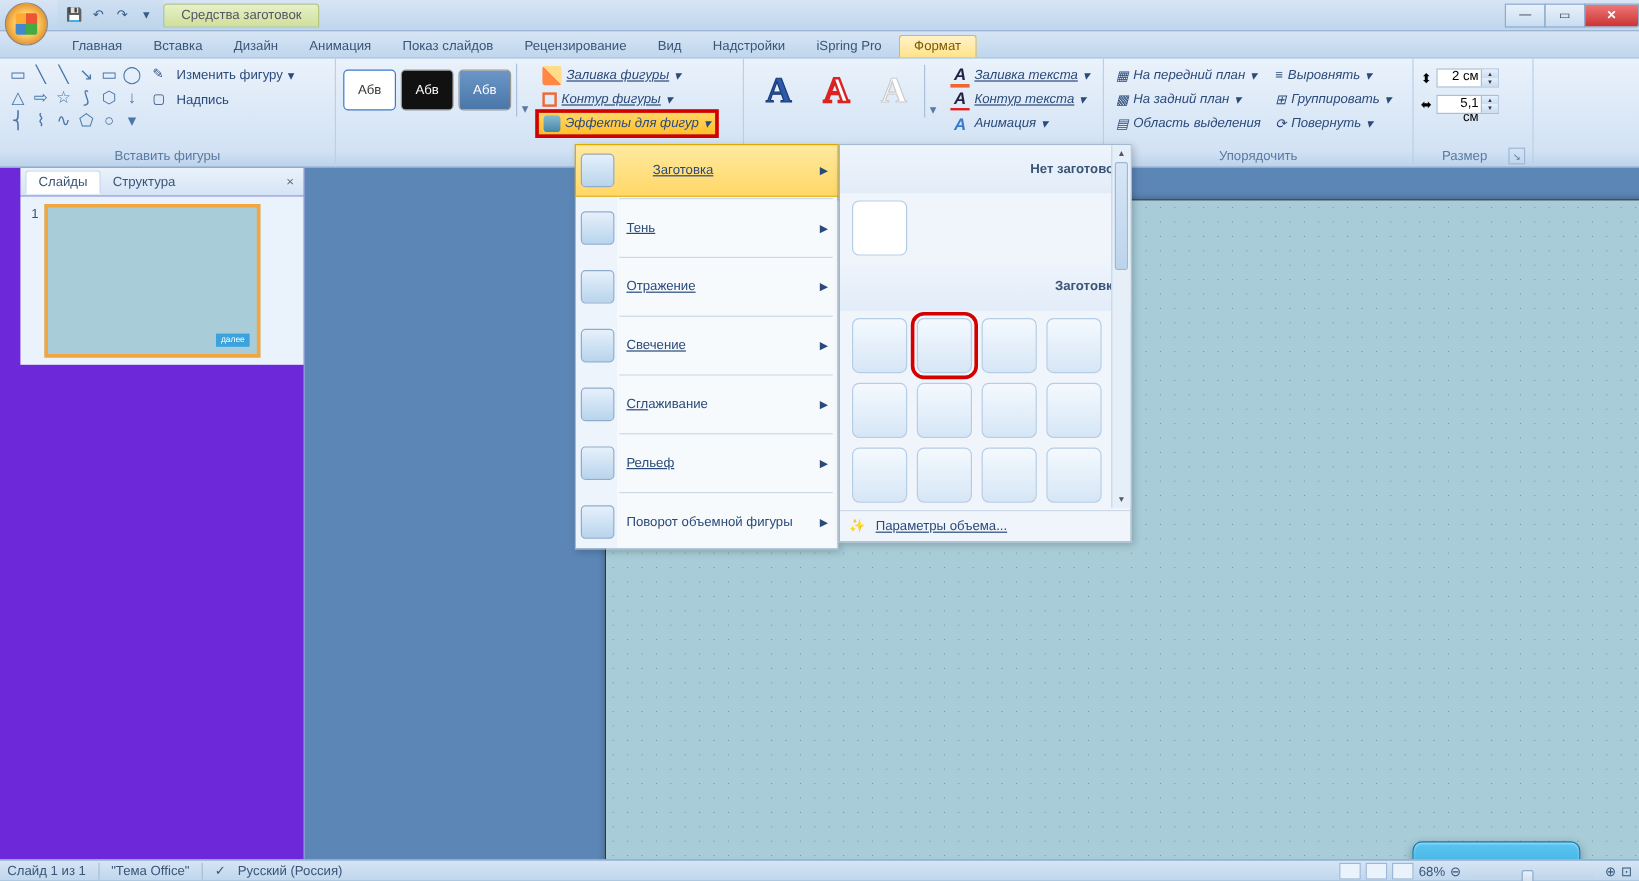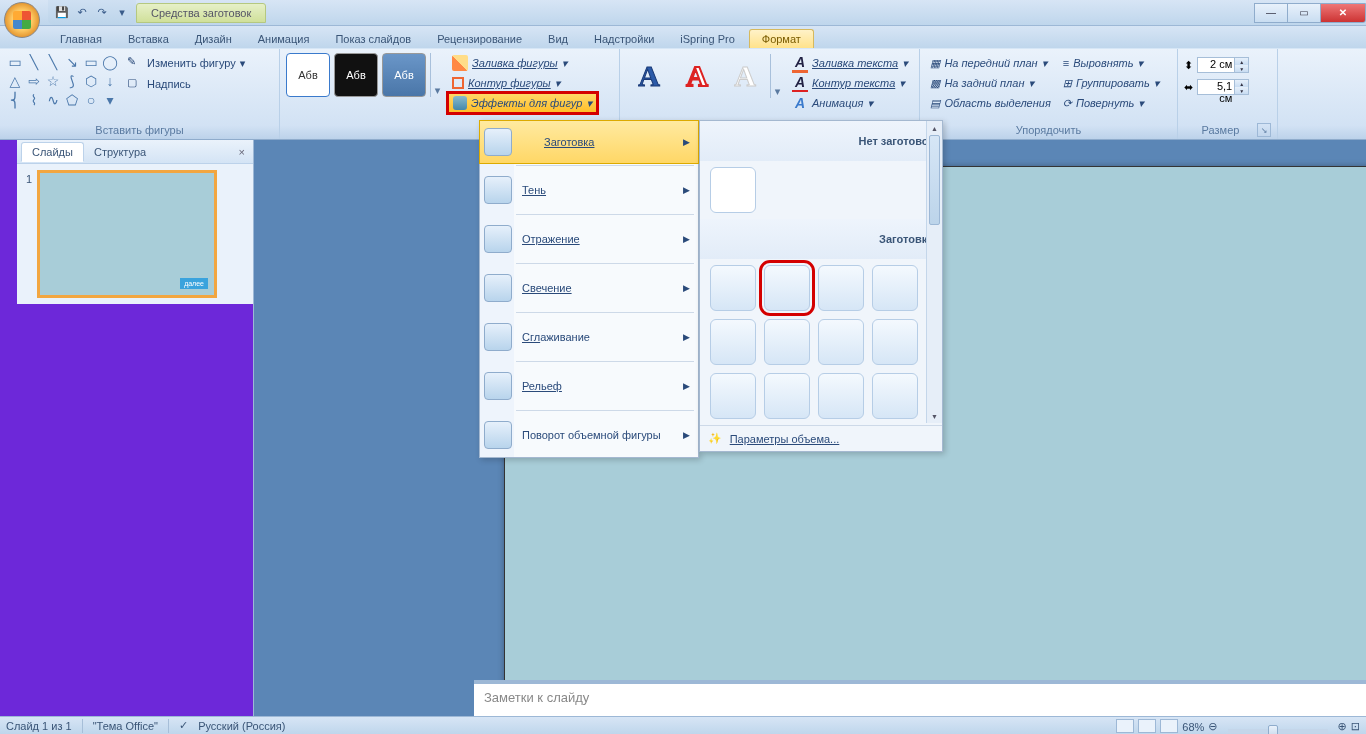--- a/index.html
+++ b/index.html
@@ -29,21 +29,21 @@
 .ribbon-group-label { text-align: center; color: #5a7aa0; font-size: 11px; padding: 1px 0; }
 
 .shape-grid { display: grid; grid-template-columns: repeat(6, 18px); grid-template-rows: repeat(3, 18px); gap: 1px; }
 .shape-grid div { width:18px; height:18px; display:flex; align-items:center; justify-content:center; color:#4a77aa; font-size:14px; }
 
 .vert-btns { display:flex; flex-direction:column; gap:1px; }
 .small-btn { display:flex; align-items:center; gap:4px; padding:2px 4px; color:#2a4a7a; white-space:nowrap; }
 .small-btn .ico { width:16px; height:16px; display:inline-block; }
 
 .style-gallery { display:flex; gap:4px; align-items:center; }
-.style-item { width:44px; height:44px; border-radius:4px; display:flex; align-items:center; justify-content:center; font-size:11px; border:1px solid #999; }
+.style-item { width:44px; height:34px; border-radius:4px; display:flex; align-items:center; justify-content:center; font-size:11px; border:1px solid #999; }
 .style-item.s1 { background:#fff; color:#333; border-color:#3a7acc; }
 .style-item.s2 { background:#111; color:#fff; }
 .style-item.s3 { background:linear-gradient(#6a96c8,#4a76a8); color:#fff; }
 .gallery-more { width:14px; height:44px; border-left:1px solid #a8c0db; display:flex; align-items:flex-end; justify-content:center; color:#5a7aa0; }
 
 .shape-fill-col { display:flex; flex-direction:column; gap:0; }
 .shape-btn-row { display:flex; align-items:center; gap:4px; padding:1px 4px; color:#2a4a7a; white-space:nowrap; height:20px;font-style:italic; }
 .shape-btn-row.highlight { background: linear-gradient(#ffd867,#ffbf2a); border:1px solid #c99000; outline: 3px solid #d40000; outline-offset: -1px; }
 .paint-ico { width:16px; height:16px; display:inline-block; }
 .bucket { background:linear-gradient(45deg,#f84 50%,#fd8 50%); border-radius:2px; }
@@ -283,21 +283,20 @@
       <div class="thumb">
         <span class="thumb-num">1</span>
         <div class="thumb-btn">далее</div>
       </div>
     </div>
   </div>
   <div class="slide-area">
     <div class="slide">
       <div class="slide-btn">далее</div>
     </div>
-    <div class="notes">Заметки к слайду</div>
   </div>
 </div>
 
 <div class="dropdown">
   <div class="dropdown-item hover">
     <div class="di-ico"></div>
     <span class="underline">Заготовка</span>
     <span class="arrow">▶</span>
   </div>
   <div class="dropdown-sep"></div>

